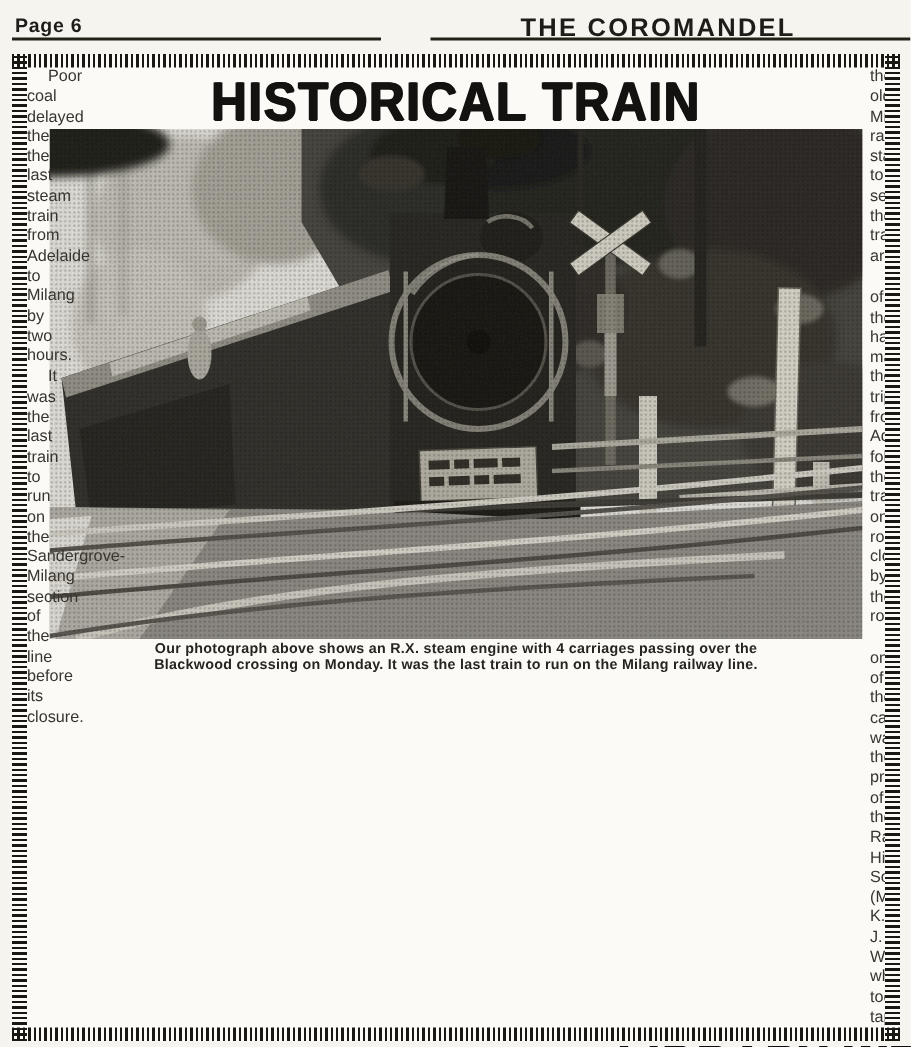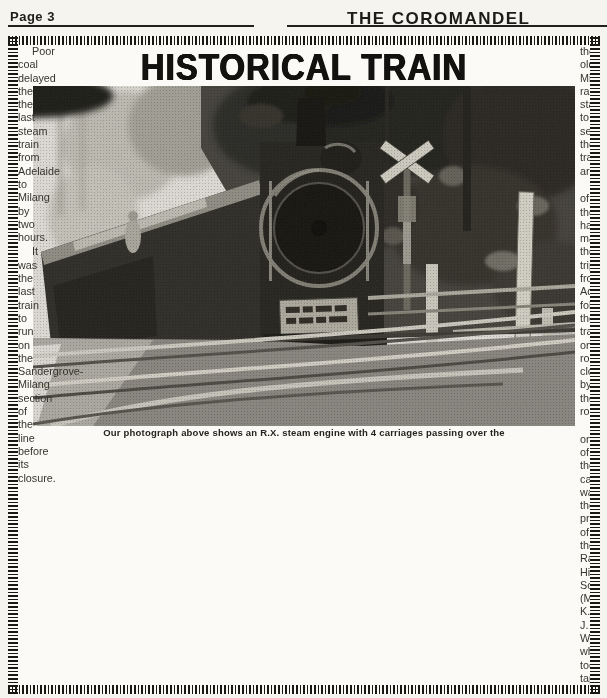--- a/index.html
+++ b/index.html
@@ -66,21 +66,21 @@
     text-shadow:0.6px 0 0 #0e0d0b, -0.6px 0 0 #0e0d0b;
     white-space:nowrap;
   }
 </style>
 </head>
 <body>
 
 <div class="page">
 
   <div class="header">
-    <div class="page-label">Page 3</div>
+    <div class="page-label">Page 6</div>
     <div class="masthead">THE COROMANDEL</div>
     <div class="rule-left"></div>
     <div class="rule-right"></div>
   </div>
 
   <div class="frame">
     <div class="top hatch-h"></div>
     <div class="bottom hatch-h"></div>
     <div class="left hatch-v"></div>
     <div class="right hatch-v"></div>
@@ -211,20 +211,21 @@
             <path d="M18,340 C120,310 260,296 490,284" stroke="#d2cfc5" stroke-width="5" fill="none"></path>
             <path d="M0,338 C110,320 240,308 470,298" stroke="#5a5750" stroke-width="3" fill="none"></path>
           </g>
 
           <rect x="0" y="0" width="542" height="340" filter="url(#grain)" opacity="0.5"></rect>
         </svg>
       </div>
 
       <div class="caption">
         <span>Our photograph above shows an R.X. steam engine with 4 carriages passing over the</span>
+        <span>Blackwood crossing on Monday. It was the last train to run on the Milang railway line.</span>
       </div>
 
       <div class="body-cols">
         <div class="col left">
           <p>Poor coal delayed the the last steam train from Adelaide to Milang by two hours.</p>
           <p>It was the last train to run on the Sandergrove-Milang section of the line before its closure.</p>
 
         </div>
         <div class="col right">
           <p class="noindent">the old Milang railway station to see the train arrive.</p>

